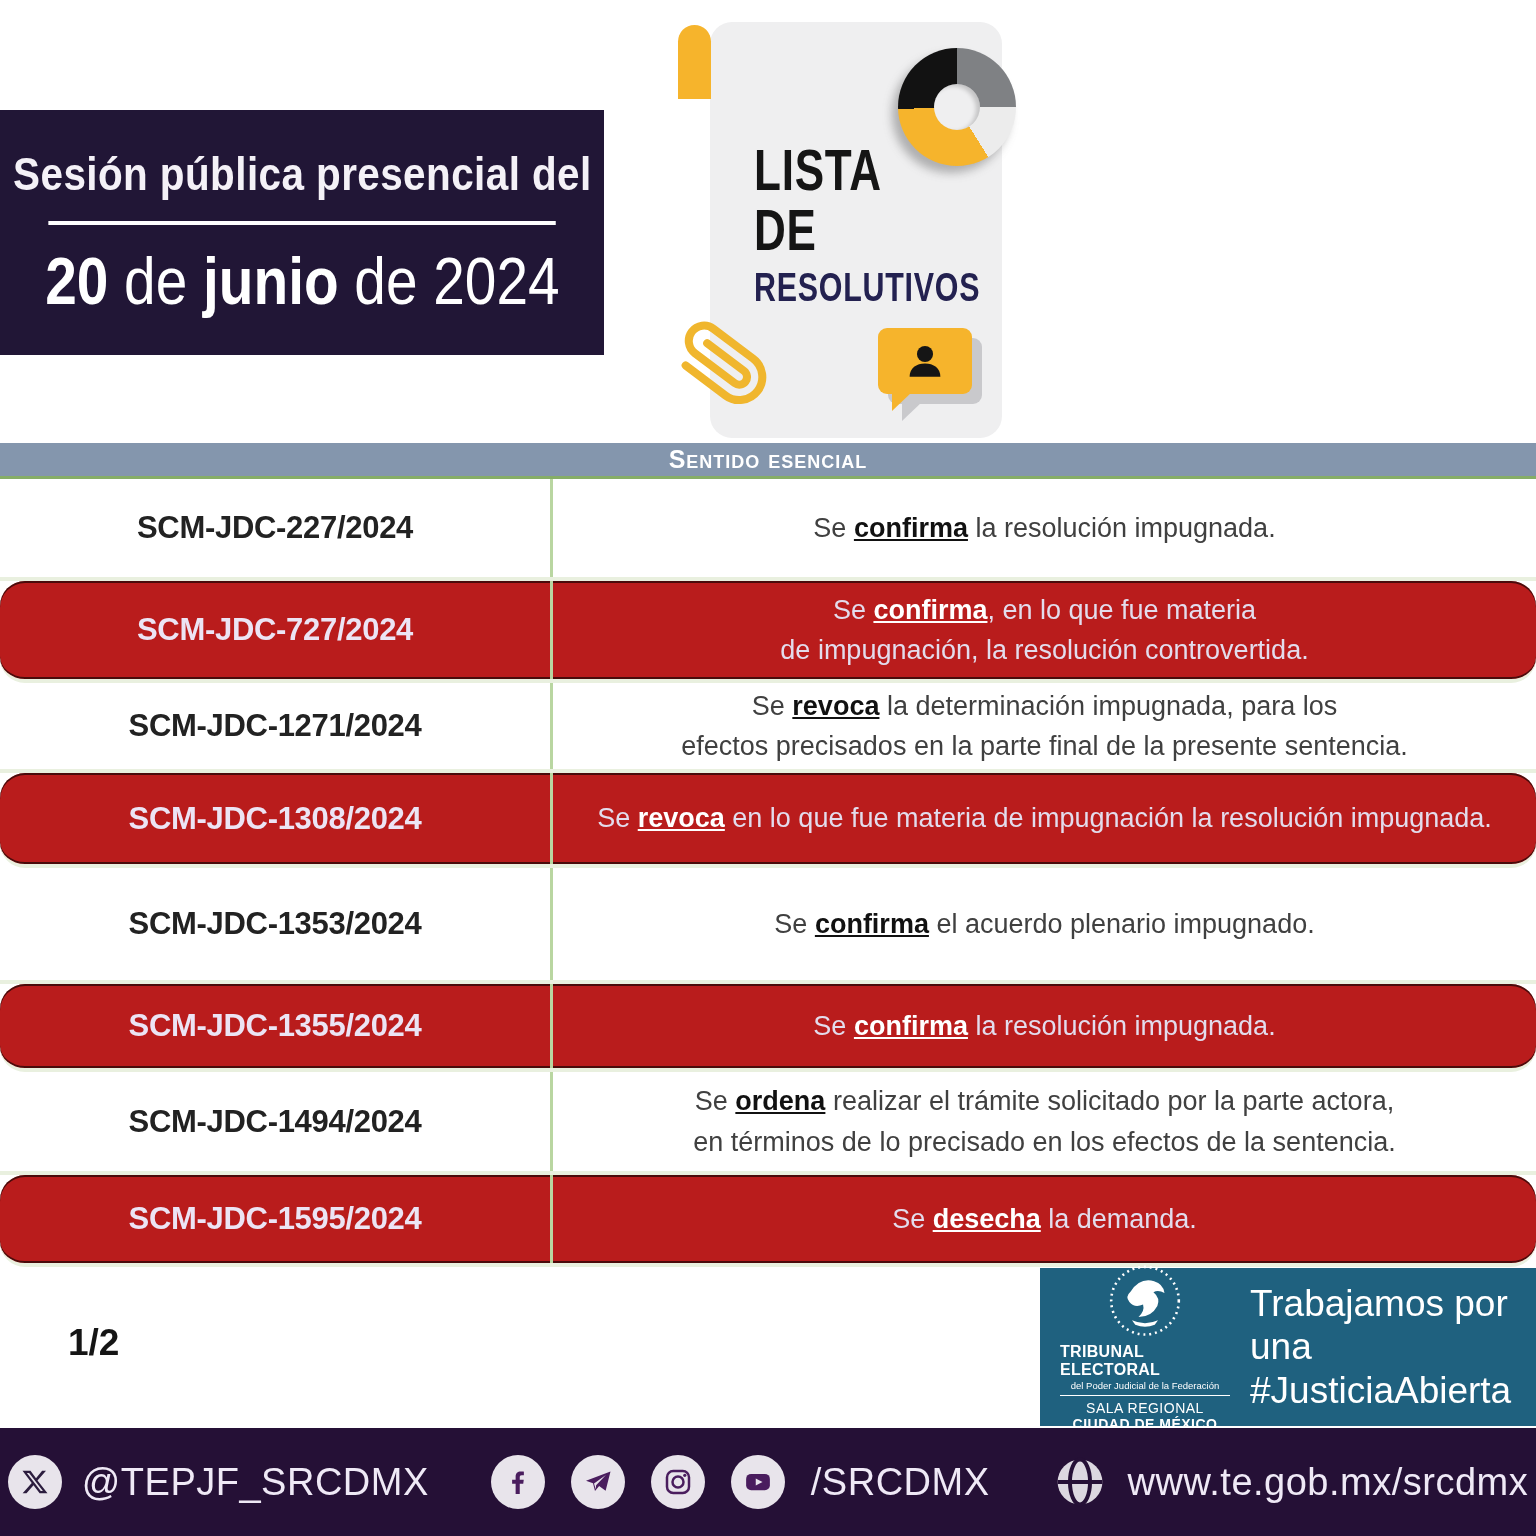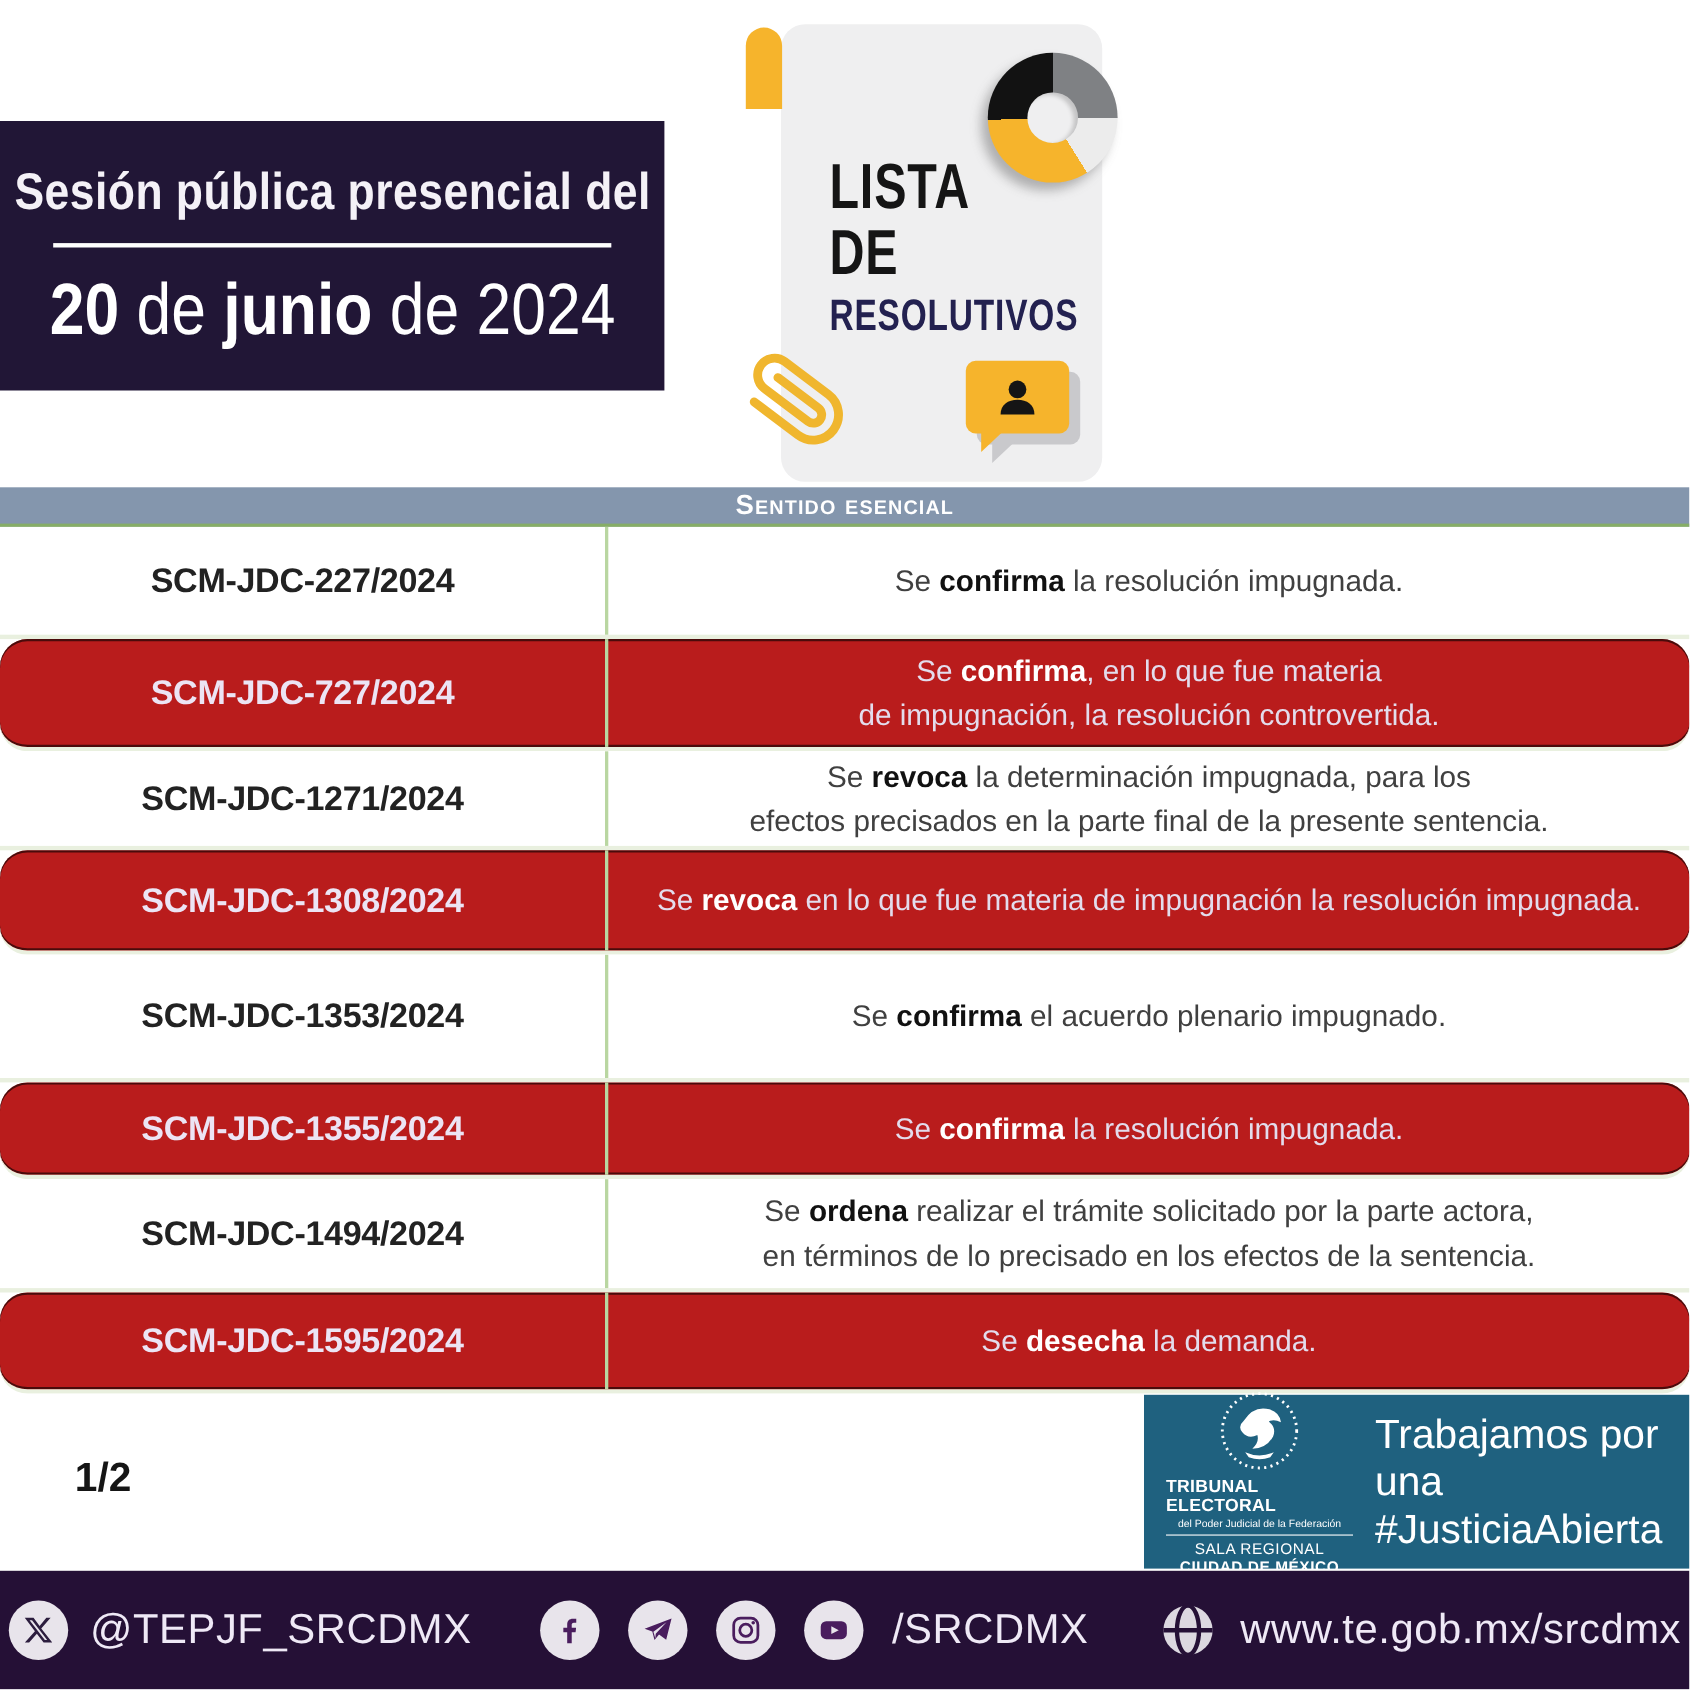--- a/index.html
+++ b/index.html
@@ -47,21 +47,21 @@
   .t-head{height:36px;background:#8496ad;border-bottom:3px solid #86ad67;}
   .cell-exp{width:553px;box-sizing:border-box;border-right:3px solid #b9d6a1;
             display:flex;align-items:center;justify-content:center;text-align:center;}
   .cell-sen{flex:1;display:flex;align-items:center;justify-content:center;text-align:center;padding:0 36px;}
   .t-head .hdr{font-variant:small-caps;color:#ffffff;font-weight:600;font-size:25px;letter-spacing:1px;}
   .row-light{background:#ffffff;}
   .row-dark{background:#b91c1c;box-shadow:inset 0 2px 0 rgba(0,0,0,.6), inset 0 -2px 0 rgba(0,0,0,.6);border-radius:25px;}
   .exp-text{font-size:31px;font-weight:700;color:#222222;letter-spacing:-.3px;}
   .row-dark .exp-text{color:#ece4f4;}
   .sen-text{font-size:27px;color:#404040;line-height:1.5;white-space:pre-line;}
-  .sen-text b{font-weight:700;color:#111111;}
+  .sen-text b{font-weight:700;color:#111111;text-decoration:underline;}
   .row-dark .sen-text{color:#e3dcec;}
   .row-dark .sen-text b{color:#ffffff;}
 
   
   .page-indicator{position:absolute;left:68px;top:1322px;font-size:37px;font-weight:700;color:#151515;}
 
   .logo-box{position:absolute;left:1040px;top:1268px;width:496px;height:158px;background:#1f617f;
             display:flex;align-items:center;padding:0 20px;box-sizing:border-box;}
   .emblem-col{width:190px;display:flex;flex-direction:column;align-items:center;color:#ffffff;}
   .emblem-col .l1{font-size:16px;font-weight:700;letter-spacing:.3px;margin-top:2px;}

